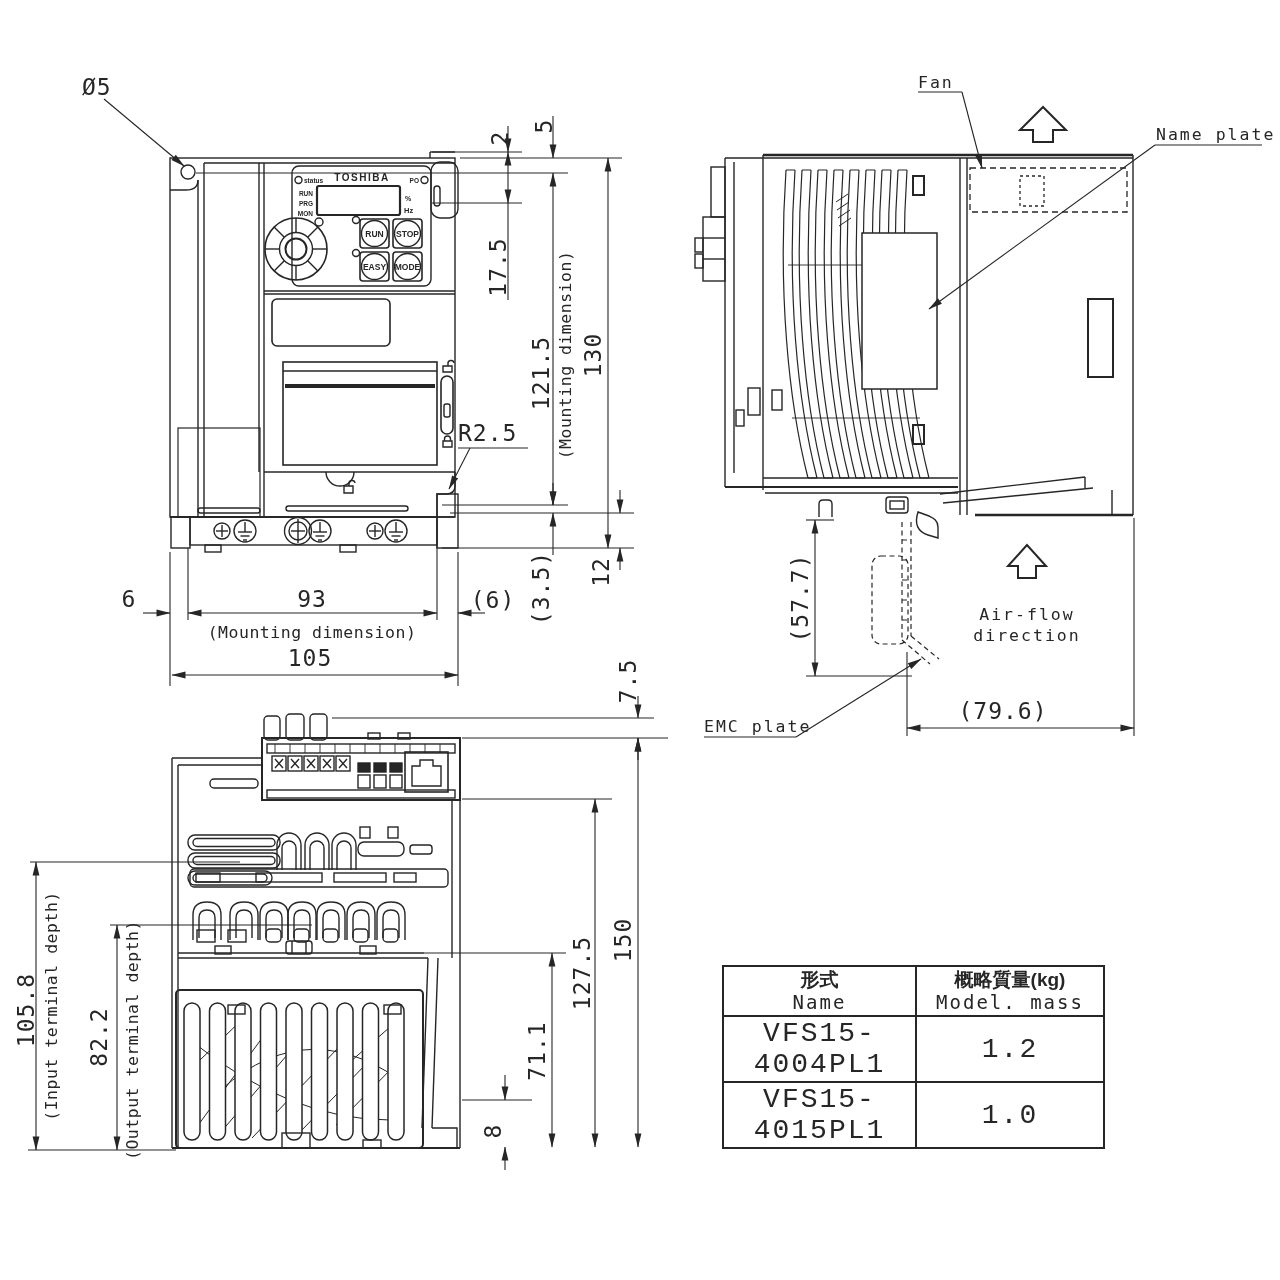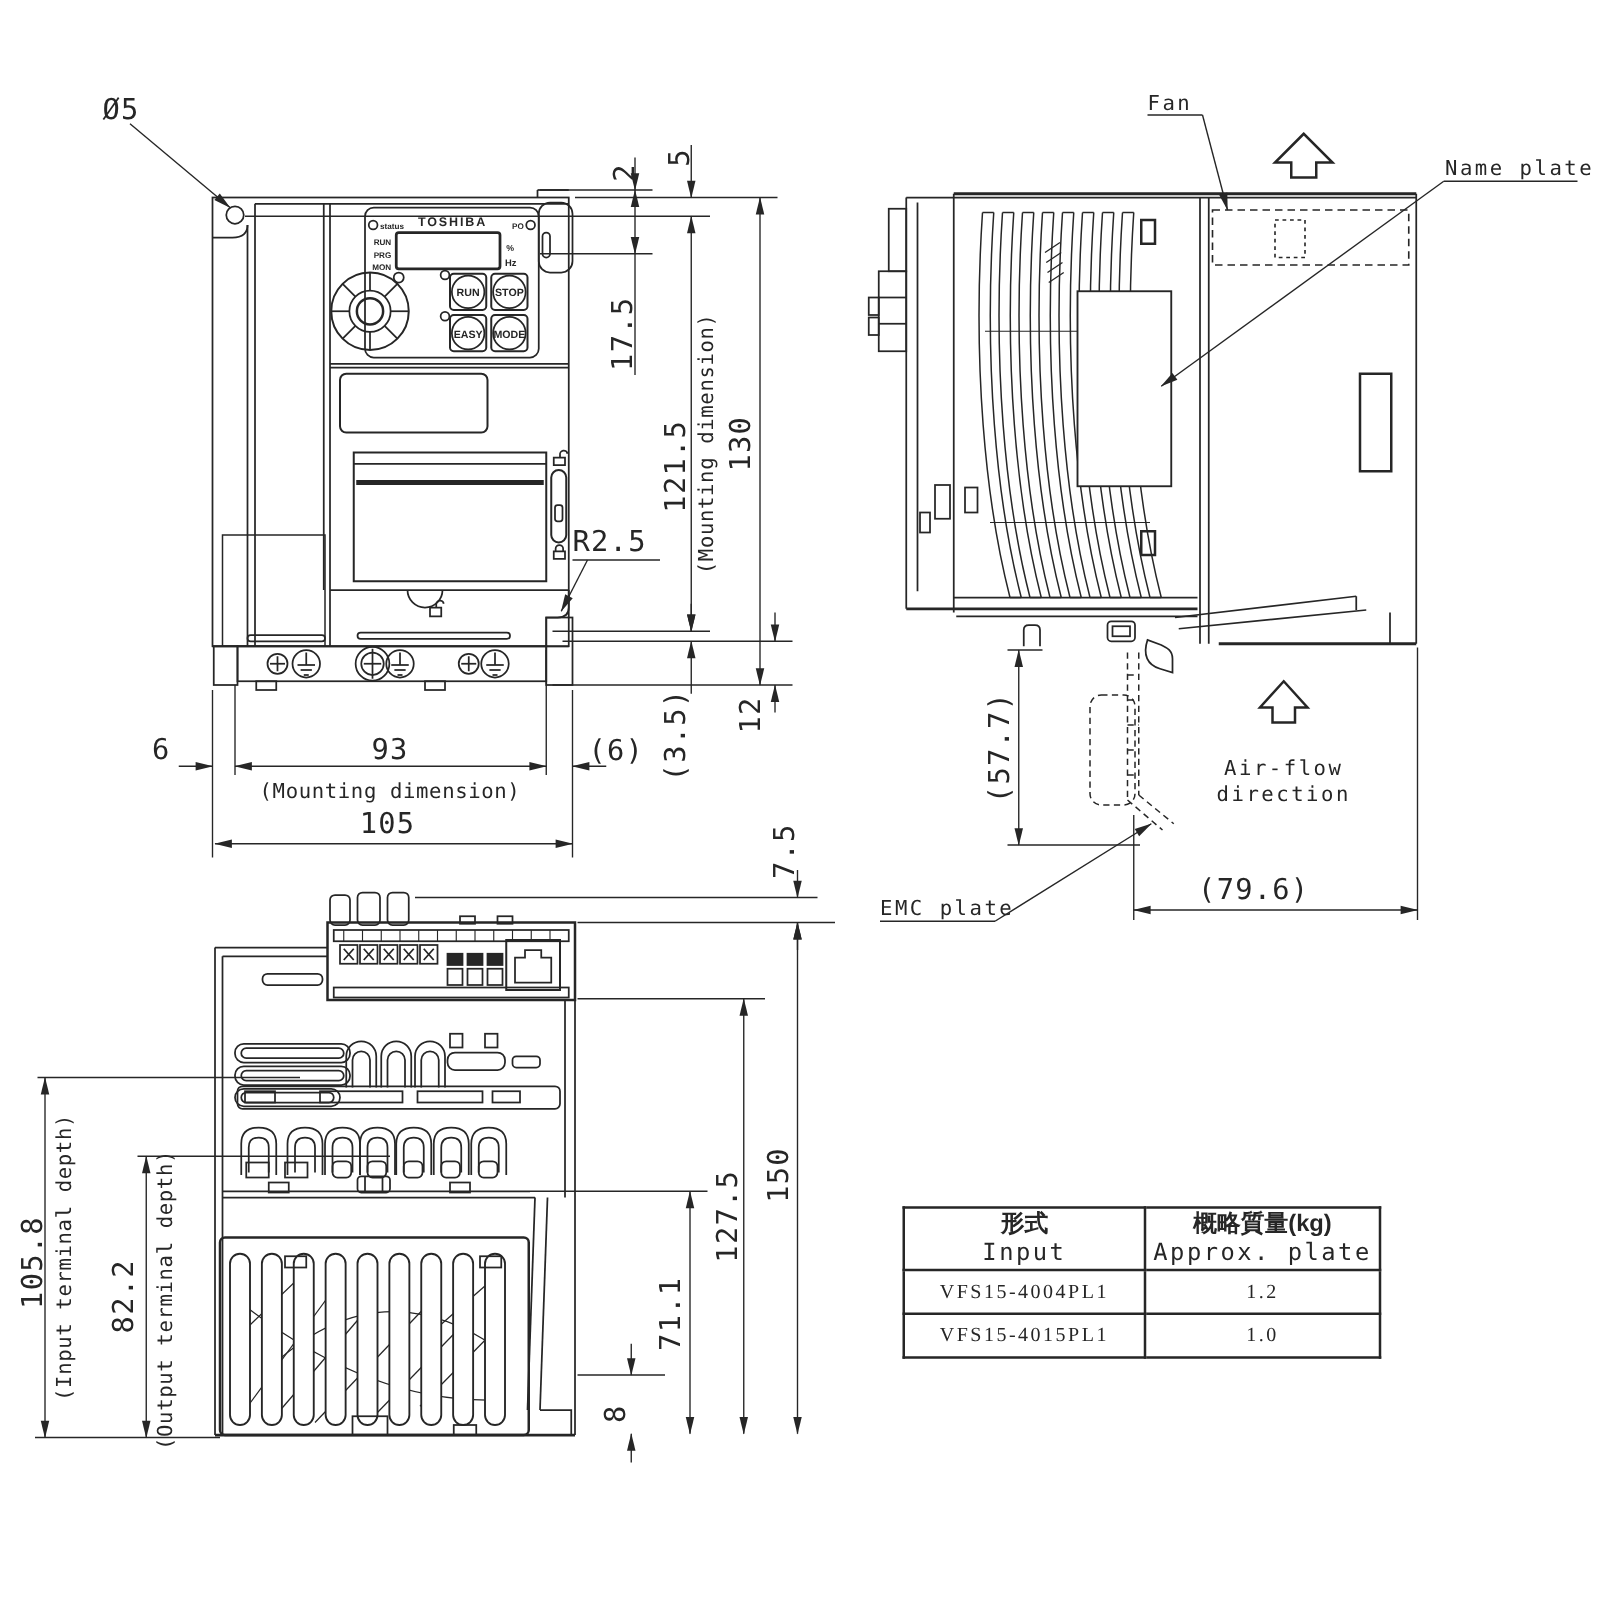--- a/index.html
+++ b/index.html
@@ -8,21 +8,21 @@
   svg text{fill:#262626;}
   .dimnum{font-family:"DejaVu Sans Mono",monospace;font-size:23px;letter-spacing:1px;}
   .dimnote{font-family:"DejaVu Sans Mono",monospace;font-size:16.5px;letter-spacing:0.5px;}
   .callout{font-family:"DejaVu Sans Mono",monospace;font-size:16.5px;letter-spacing:2px;}
   .kpd{font-family:"Liberation Sans",sans-serif;font-weight:bold;}
   .spec-table{position:absolute;left:722px;top:965px;width:381px;}
   .spec-table table{border-collapse:collapse;width:100%;table-layout:fixed;}
   .spec-table th,.spec-table td{border:2px solid #262626;text-align:center;vertical-align:middle;
       color:#262626;}
   .spec-table th{height:46px;padding:1px 0;}
-  .spec-table td{height:31px;font-family:Liberation Serif, serif;font-size:16px;letter-spacing:2px;border-radius:17px;}
+  .spec-table td{height:31px;font-family:Liberation Mono, monospace;font-size:28px;letter-spacing:2px;border-radius:17px;}
   .spec-table .cjk{font-family:"Liberation Sans",sans-serif;font-weight:bold;font-size:19px;line-height:22px;}
   .spec-table .en{font-family:"DejaVu Sans Mono",monospace;font-weight:normal;font-size:19px;line-height:22px;letter-spacing:2px;}
 </style>
 </head>
 <body>
 
 <div id="canvas">
 <svg width="1280" height="1280" viewBox="0 0 1280 1280">
 <defs>
   <marker id="arr" markerWidth="16" markerHeight="10" refX="14.5" refY="5" orient="auto-start-reverse" markerUnits="userSpaceOnUse">
@@ -505,25 +505,25 @@
 <div class="spec-table">
   <table>
     <colgroup>
           <col style="width:193px">
           <col style="width:188px">
         </colgroup>
     <thead>
       <tr>
         <th>
           <div class="cjk">形式</div>
-          <div class="en">Input</div>
+          <div class="en">Name</div>
         </th>
         <th>
           <div class="cjk">概略質量(kg)</div>
-          <div class="en">Approx. plate</div>
+          <div class="en">Model. mass</div>
         </th>
       </tr>
     </thead>
     <tbody>
       <tr>
         <td>VFS15-4004PL1</td>
         <td>1.2</td>
       </tr>
       <tr>
         <td>VFS15-4015PL1</td>

